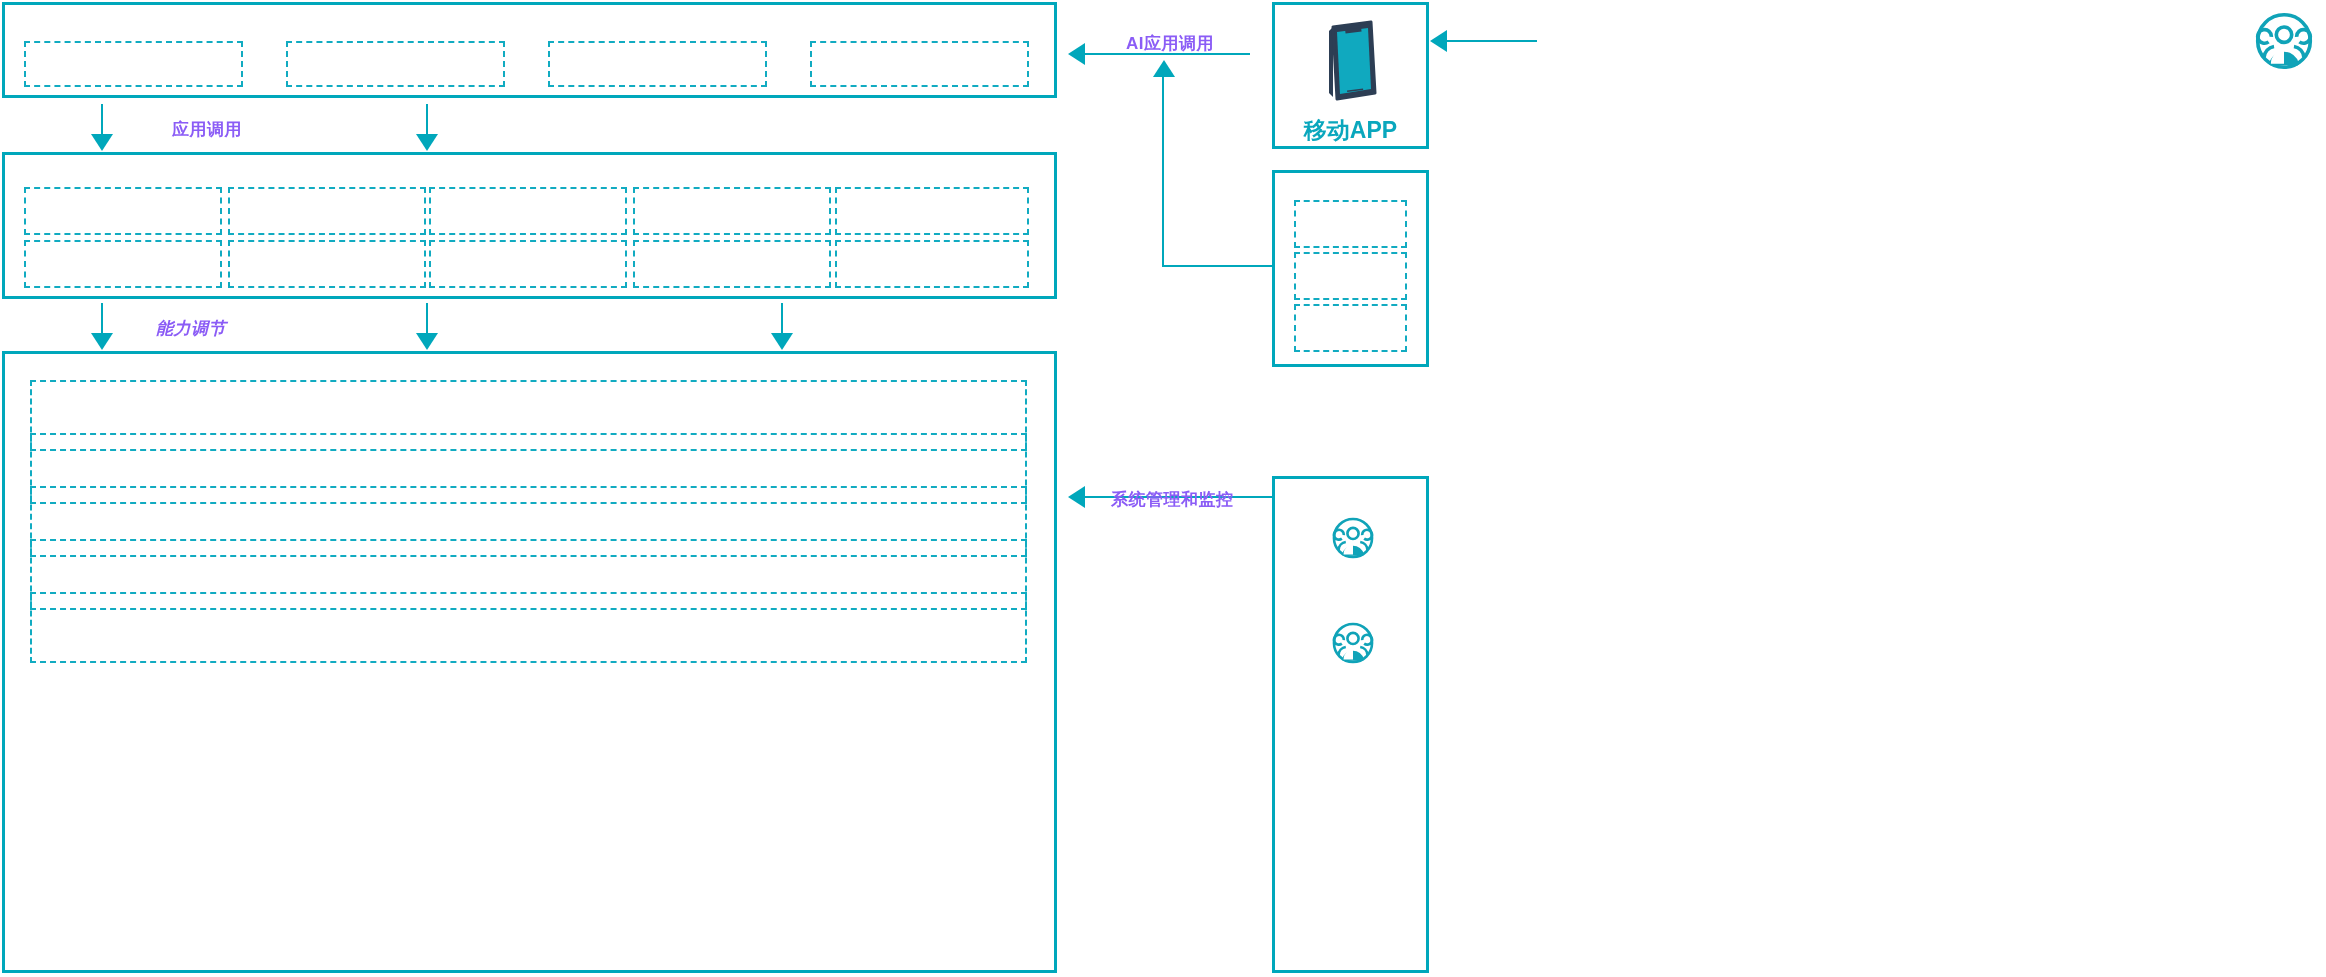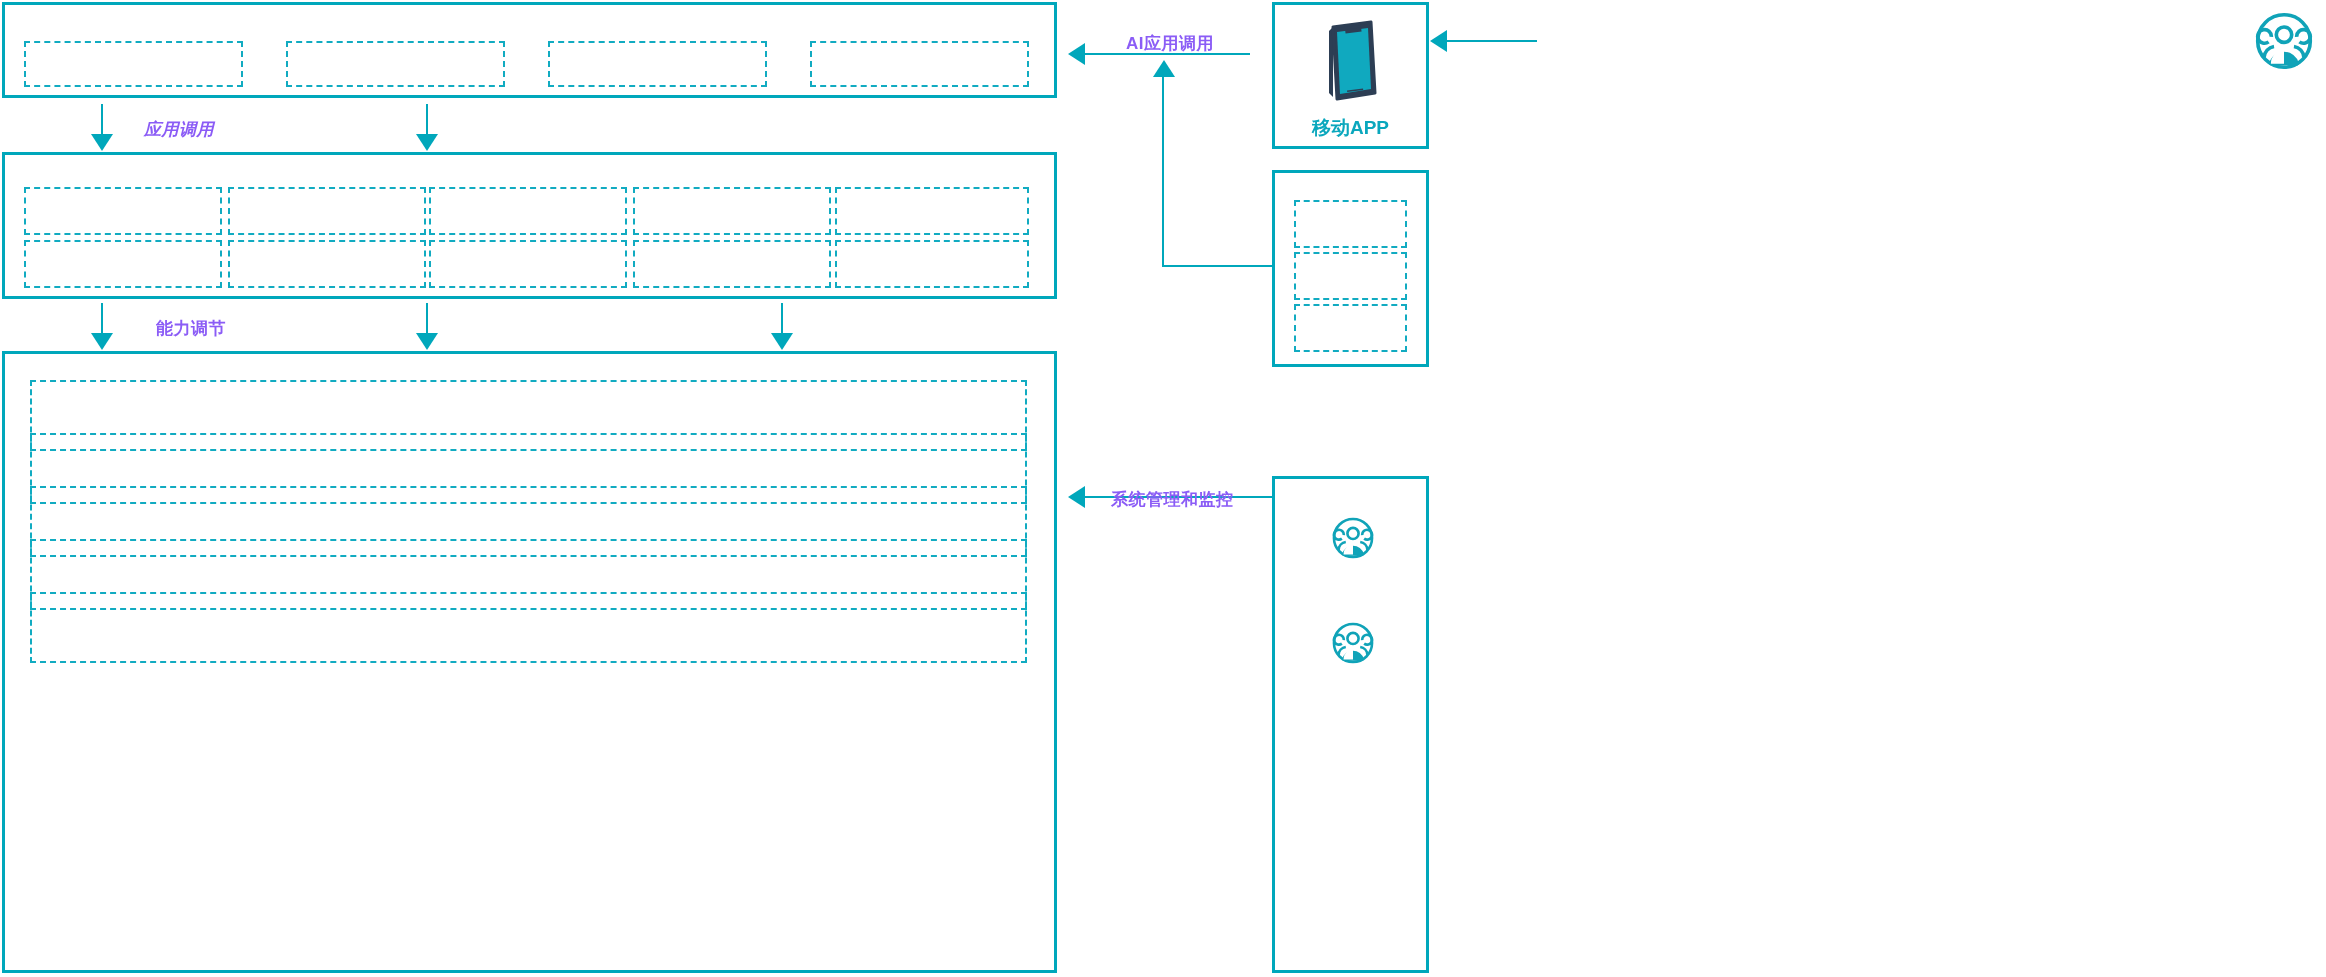--- a/index.html
+++ b/index.html
@@ -70,21 +70,21 @@
     position: absolute;
     color: #8b5cf6;
     font-size: 17px;
     font-weight: bold;
     white-space: nowrap;
     letter-spacing: 0.5px;
   }
   .node-caption {
     position: absolute;
     color: #0aa7bd;
-    font-size: 19px;
+    font-size: 23px;
     font-weight: bold;
     white-space: nowrap;
     text-align: center;
     width: 100%;
     left: 0;
   }
 
   
   .icon-wrap { position: absolute; }
   .icon-wrap svg { display: block; }
@@ -100,21 +100,21 @@
   <div class="dash-box" style="left:286px; top:41px; width:219px; height:46px;"></div>
   <div class="dash-box" style="left:548px; top:41px; width:219px; height:46px;"></div>
   <div class="dash-box" style="left:810px; top:41px; width:219px; height:46px;"></div>
 
   <div class="arrow-v" style="left:101px; top:104px; height:36px;"></div>
   <div class="head-down" style="left:91px; top:134px;"></div>
 
   <div class="arrow-v" style="left:426px; top:104px; height:36px;"></div>
   <div class="head-down" style="left:416px; top:134px;"></div>
 
-  <div class="label" style="left:144px; top:118px;font-style:italic;">应用调用</div>
+  <div class="label" style="left:172px; top:118px;">应用调用</div>
 
   <div class="solid-box" style="left:2px; top:152px; width:1055px; height:147px;">
   </div>
 
   <div class="dash-box" style="left:24px; top:187px; width:198px; height:48px;"></div>
   <div class="dash-box" style="left:228px; top:187px; width:198px; height:48px;"></div>
   <div class="dash-box" style="left:429px; top:187px; width:198px; height:48px;"></div>
   <div class="dash-box" style="left:633px; top:187px; width:198px; height:48px;"></div>
   <div class="dash-box" style="left:835px; top:187px; width:194px; height:48px;"></div>
 
@@ -126,21 +126,21 @@
 
   <div class="arrow-v" style="left:101px; top:303px; height:36px;"></div>
   <div class="head-down" style="left:91px; top:333px;"></div>
 
   <div class="arrow-v" style="left:426px; top:303px; height:36px;"></div>
   <div class="head-down" style="left:416px; top:333px;"></div>
 
   <div class="arrow-v" style="left:781px; top:303px; height:36px;"></div>
   <div class="head-down" style="left:771px; top:333px;"></div>
 
-  <div class="label" style="left:156px; top:317px;">能力调节</div>
+  <div class="label" style="left:156px; top:317px;font-style:italic;">能力调节</div>
 
   <div class="solid-box" style="left:2px; top:351px; width:1055px; height:622px;">
   </div>
   <div class="dash-box" style="left:30px; top:380px; width:997px; height:71px;"></div>
   <div class="dash-box" style="left:30px; top:433px; width:997px; height:71px;"></div>
   <div class="dash-box" style="left:30px; top:486px; width:997px; height:71px;"></div>
   <div class="dash-box" style="left:30px; top:539px; width:997px; height:71px;"></div>
   <div class="dash-box" style="left:30px; top:592px; width:997px; height:71px;"></div>
 
   <div class="arrow-h" style="left:1085px; top:53px; width:165px;"></div>

